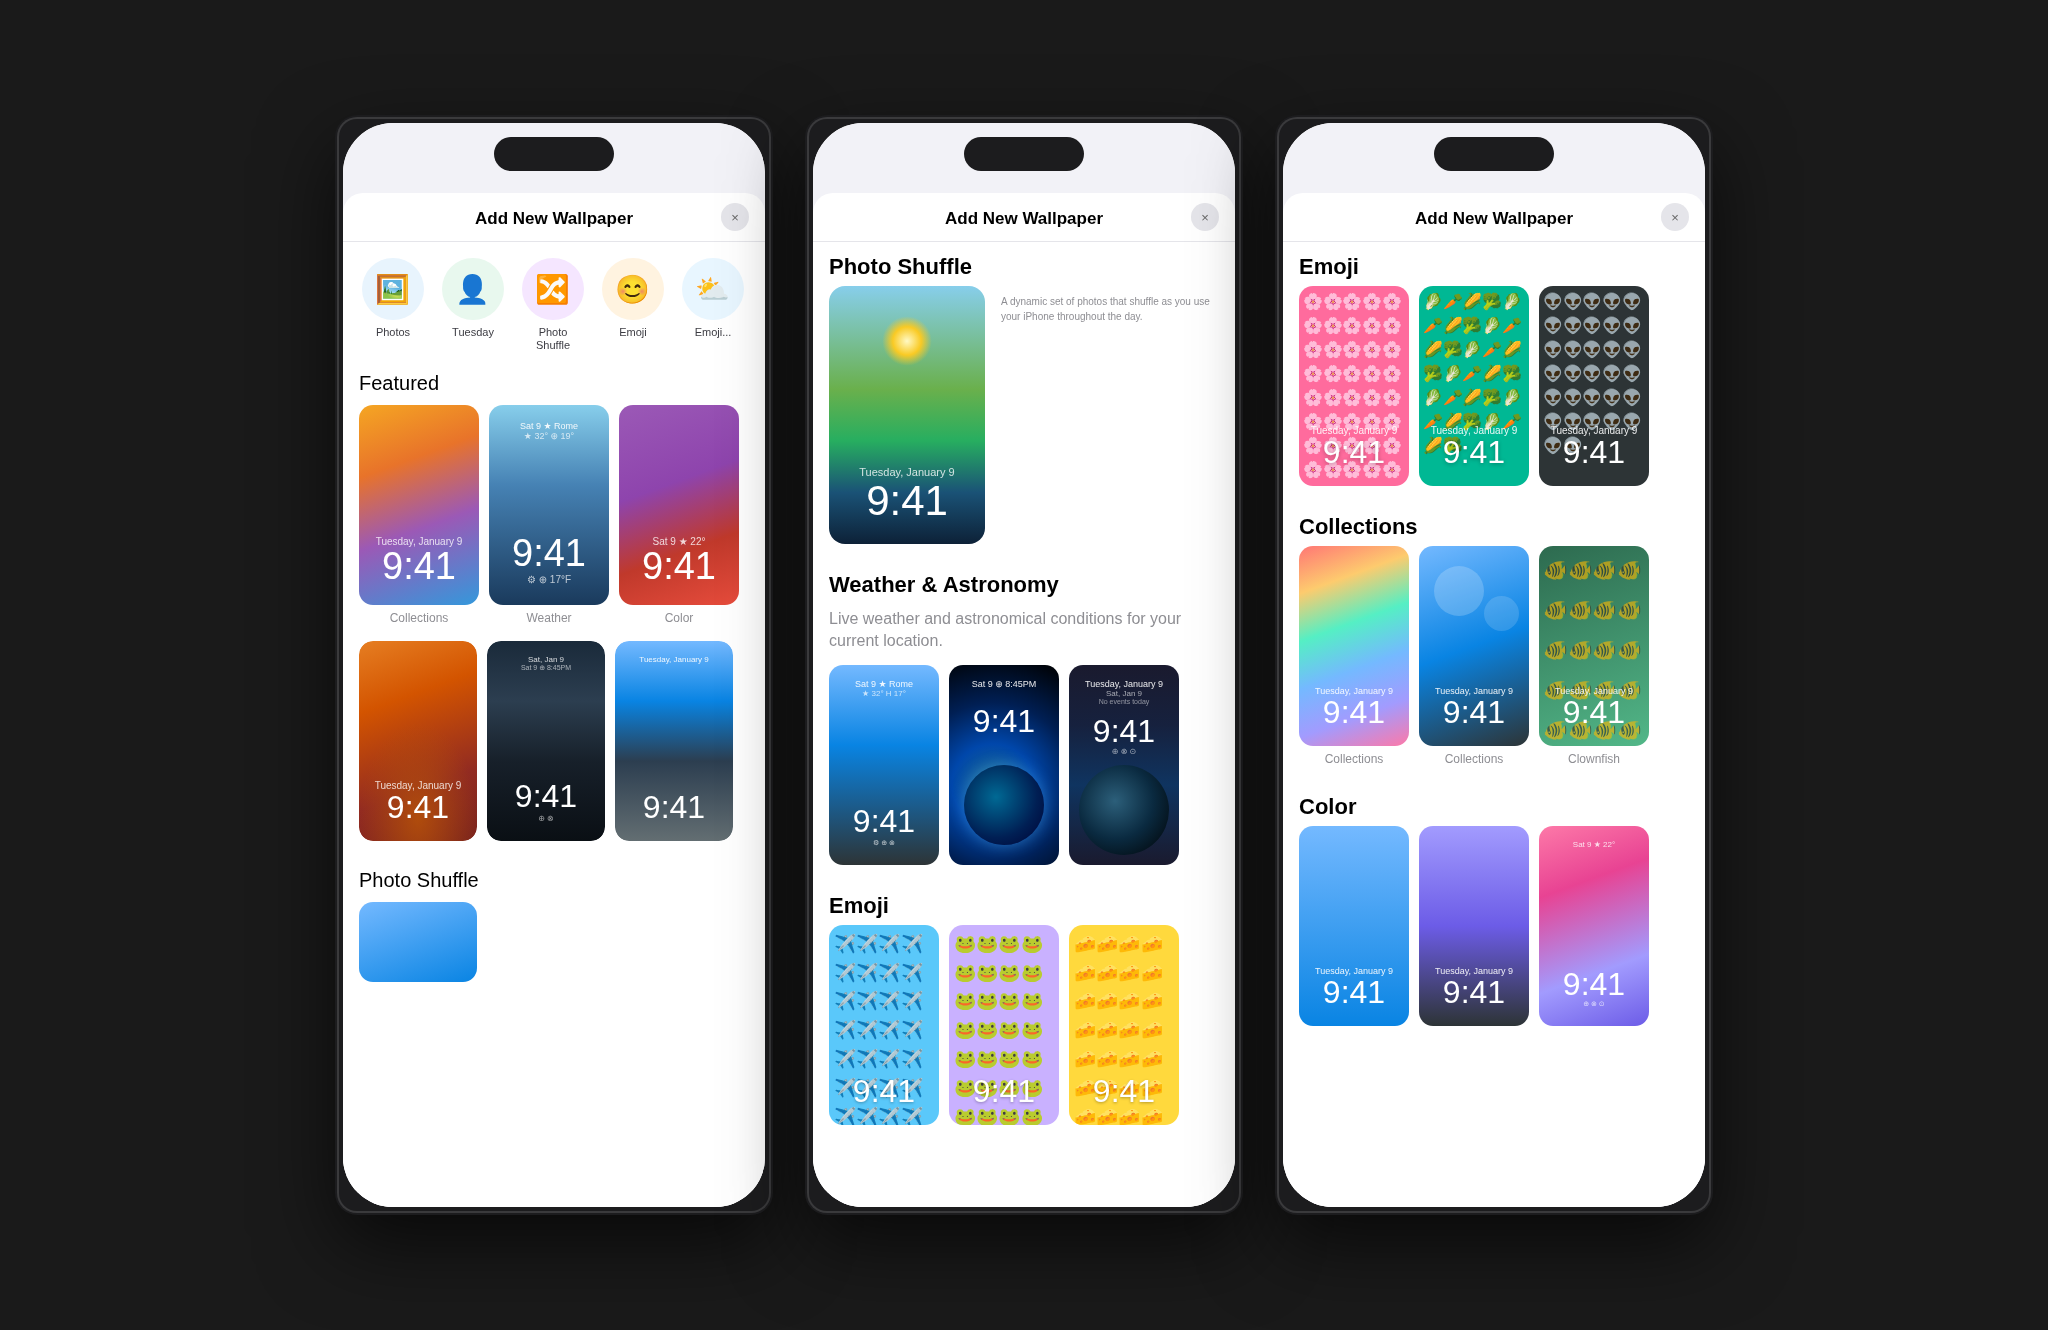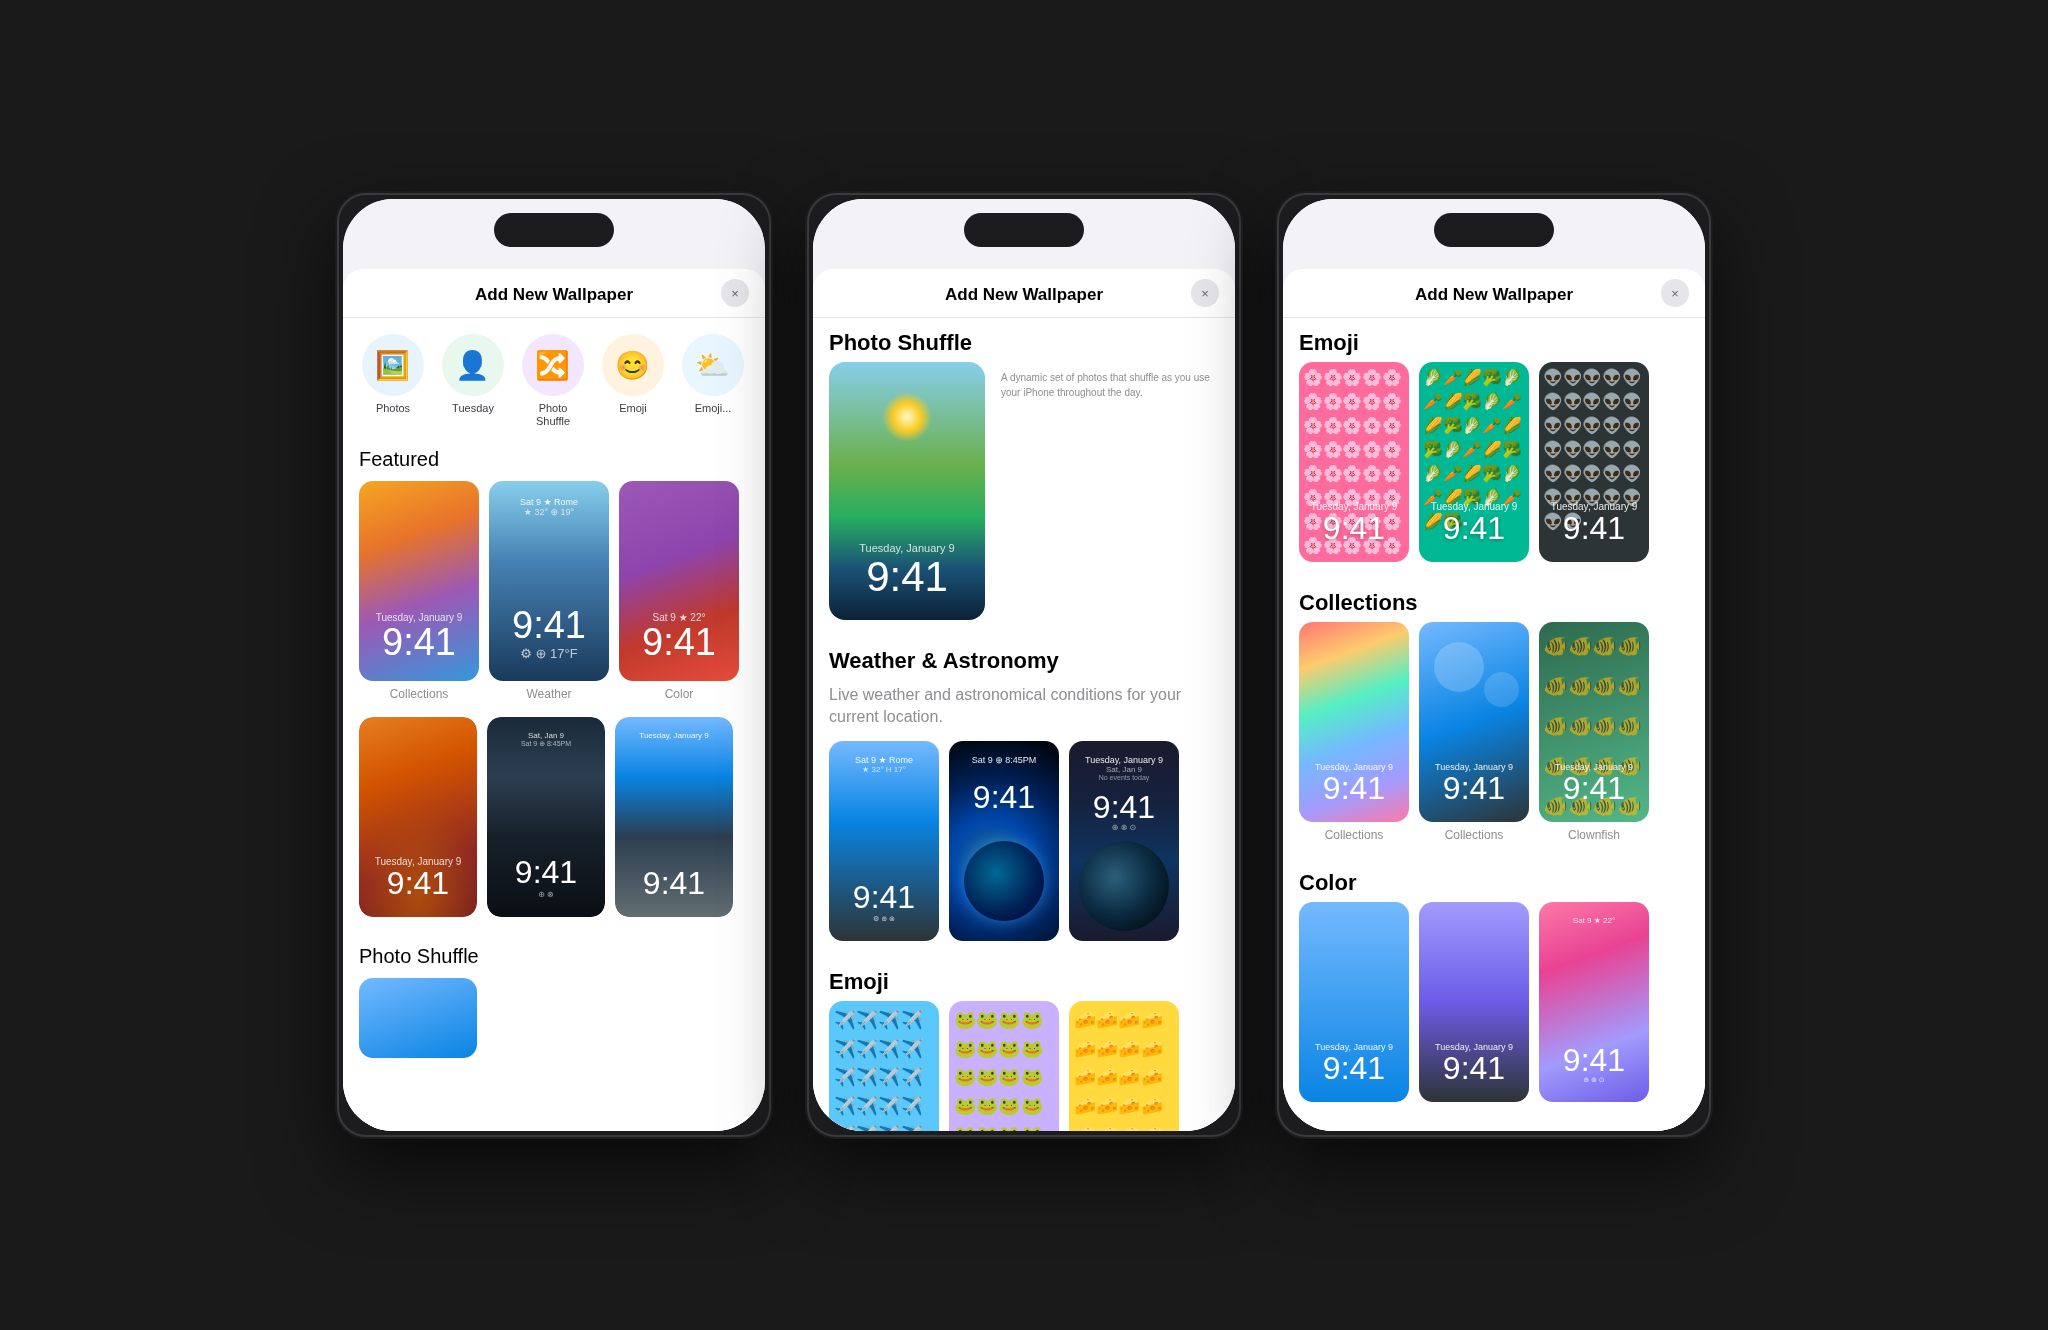--- a/index.html
+++ b/index.html
@@ -19,23 +19,23 @@
       display: flex;
       gap: 40px;
       align-items: center;
       justify-content: center;
       padding: 20px;
     }
 
     
     .phone {
       width: 430px;
-      height: 940px;
+      height: 1092px;
       background: #1c1c1e;
-      border-radius: 27px;
+      border-radius: 18px;
       position: relative;
       box-shadow: 0 0 0 2px #3a3a3c, 0 0 0 4px #1c1c1e, 0 30px 80px rgba(0,0,0,0.7);
       overflow: hidden;
       flex-shrink: 0;
     }
 
     .phone-inner {
       position: absolute;
       inset: 4px;
       background: #fff;
@@ -330,21 +330,21 @@
               </div>
 
               <div class="wallpaper-with-label">
                 <div class="featured-card" style="background:linear-gradient(180deg,#87ceeb 0%,#4682b4 40%,#1a3a5c 100%); width:120px; height:200px;">
                   <div style="position:absolute;top:16px;left:0;right:0;text-align:center;">
                     <div style="font-size:9px;color:rgba(255,255,255,0.9);font-weight:500;">Sat 9 ★ Rome</div>
                     <div style="font-size:9px;color:rgba(255,255,255,0.7);">★ 32° ⊕ 19°</div>
                   </div>
                   <div class="big-time-weather">
                     <div class="time" style="font-size:38px; color:#fff; font-weight:300; line-height:1;">9:41</div>
-                    <div style="font-size:13px;color:rgba(255,255,255,0.7);margin-top:2px;">⚙ ⊕ 17°F</div>
+                    <div style="font-size:10px;color:rgba(255,255,255,0.7);margin-top:2px;">⚙ ⊕ 17°F</div>
                   </div>
                 </div>
                 <div class="wallpaper-label">Weather</div>
               </div>
 
               <div class="wallpaper-with-label">
                 <div class="featured-card grad-purple">
                   <div class="big-time-weather">
                     <div class="day" style="font-size:10px; color:rgba(255,255,255,0.8);">Sat 9 ★ 22°</div>
                     <div class="time" style="font-size:38px; color:#fff; font-weight:300; line-height:1;">9:41</div>

